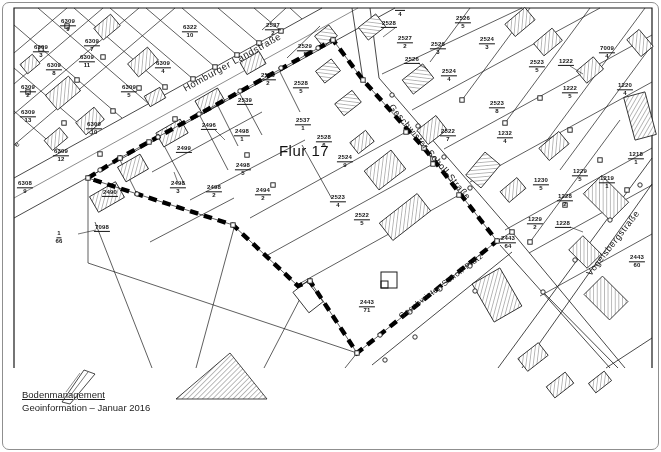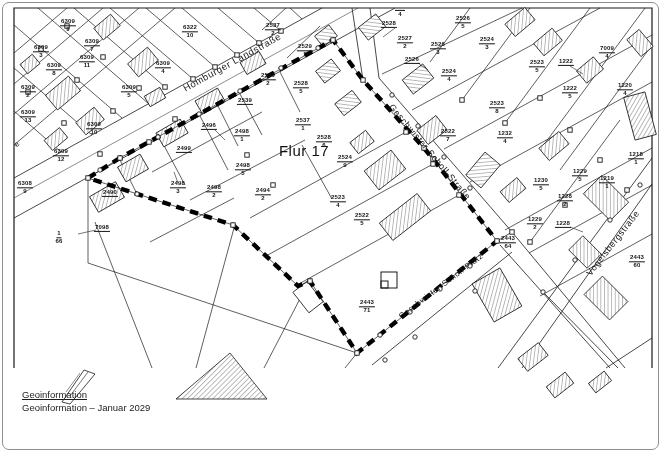--- a/index.html
+++ b/index.html
@@ -473,18 +473,18 @@
       </div>
       <div class="slabel" style="left: 232px; top: 62px; font-size: 9.5px; transform: translate(-50%, -50%) rotate(-29deg);">Homburger Landstraße</div>
       <div class="slabel" style="left: 430px; top: 152px; font-size: 9px; transform: translate(-50%, -50%) rotate(50deg);">Geschwister-Scholl-Straße</div>
       <div class="slabel" style="left: 441px; top: 286px; font-size: 8px; transform: translate(-50%, -50%) rotate(-37deg);">Geschwister-Scholl-Platz</div>
       <div class="slabel" style="left: 613px; top: 243px; font-size: 9px; transform: translate(-50%, -50%) rotate(-52deg);">Vogelsbergstraße</div>
       <div class="slabel" style="left: 17px; top: 144px; font-size: 8px; transform: translate(-50%, -50%) rotate(-55deg);">e</div>
       <div class="flur" style="left: 304px; top: 150px; text-align: center;">Flur 17</div>
     </div>
 
   <div class="footer">
-    <div class="head">Geoinformation</div>
-    <div class="l2">Geoinformation – Januar 2029</div>
+    <div class="head">Bodenmanagement</div>
+    <div class="l2">Geoinformation – Januar 2016</div>
   </div>
 
   <div class="frame"></div>
 </div>
 
 </body></html>

